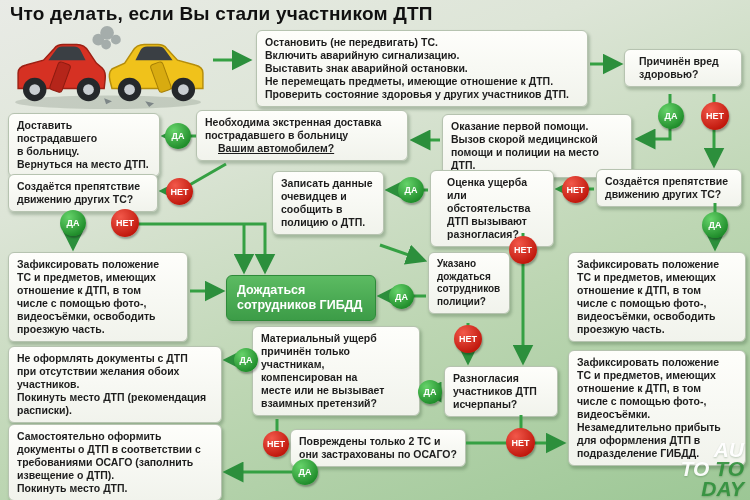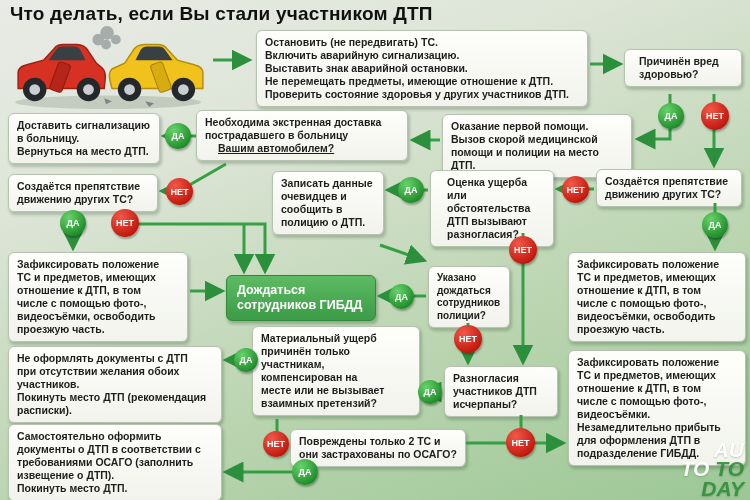--- a/index.html
+++ b/index.html
@@ -87,21 +87,21 @@
     <path d="M96,76 l8,3 l-6,3 z M138,79 l9,2 l-5,4 z" fill="#7d8687"></path>
   </svg>
 
   <div class="box" style="left:256px;top:30px;width:332px;">Остановить (не передвигать) ТС.
 Включить аварийную сигнализацию.
 Выставить знак аварийной остановки.
 Не перемещать предметы, имеющие отношение к ДТП.
 Проверить состояние здоровья у других участников ДТП.</div>
   <div class="box" style="left:624px;top:49px;width:118px;padding-left:14px;">Причинён вред
 здоровью?</div>
-  <div class="box" style="left:8px;top:113px;width:152px;">Доставить сигнализацию
+  <div class="box" style="left:8px;top:113px;width:152px;">Доставить пострадавшего
 в больницу.
 Вернуться на место ДТП.</div>
   <div class="box" style="left:196px;top:110px;width:212px;"><span>Необходима экстренная доставка
 пострадавшего в больницу
 </span><span style="text-decoration:underline;margin-left:13px;">Вашим автомобилем?</span></div>
   <div class="box" style="left:442px;top:114px;width:190px;">Оказание первой помощи.
 Вызов скорой медицинской
 помощи и полиции на место ДТП.</div>
   <div class="box" style="left:8px;top:174px;width:150px;">Создаётся препятствие
 движению других ТС?</div>
@@ -116,21 +116,21 @@
   <div class="box" style="left:596px;top:169px;width:146px;">Создаётся препятствие
 движению других ТС?</div>
   <div class="box" style="left:8px;top:252px;width:180px;">Зафиксировать положение
 ТС и предметов, имеющих
 отношение к ДТП, в том
 числе с помощью фото-,
 видеосъёмки, освободить
 проезжую часть.</div>
   <div class="gbox" style="left:226px;top:275px;width:150px;">Дождаться
 сотрудников ГИБДД</div>
-  <div class="box" style="left:428px;top:266px;width:82px;font-size:10px;line-height:12.5px;">Указано
+  <div class="box" style="left:428px;top:252px;width:82px;font-size:10px;line-height:12.5px;">Указано
 дождаться
 сотрудников
 полиции?</div>
   <div class="box" style="left:568px;top:252px;width:178px;">Зафиксировать положение
 ТС и предметов, имеющих
 отношение к ДТП, в том
 числе с помощью фото-,
 видеосъёмки, освободить
 проезжую часть.</div>
   <div class="box" style="left:568px;top:350px;width:178px;">Зафиксировать положение

